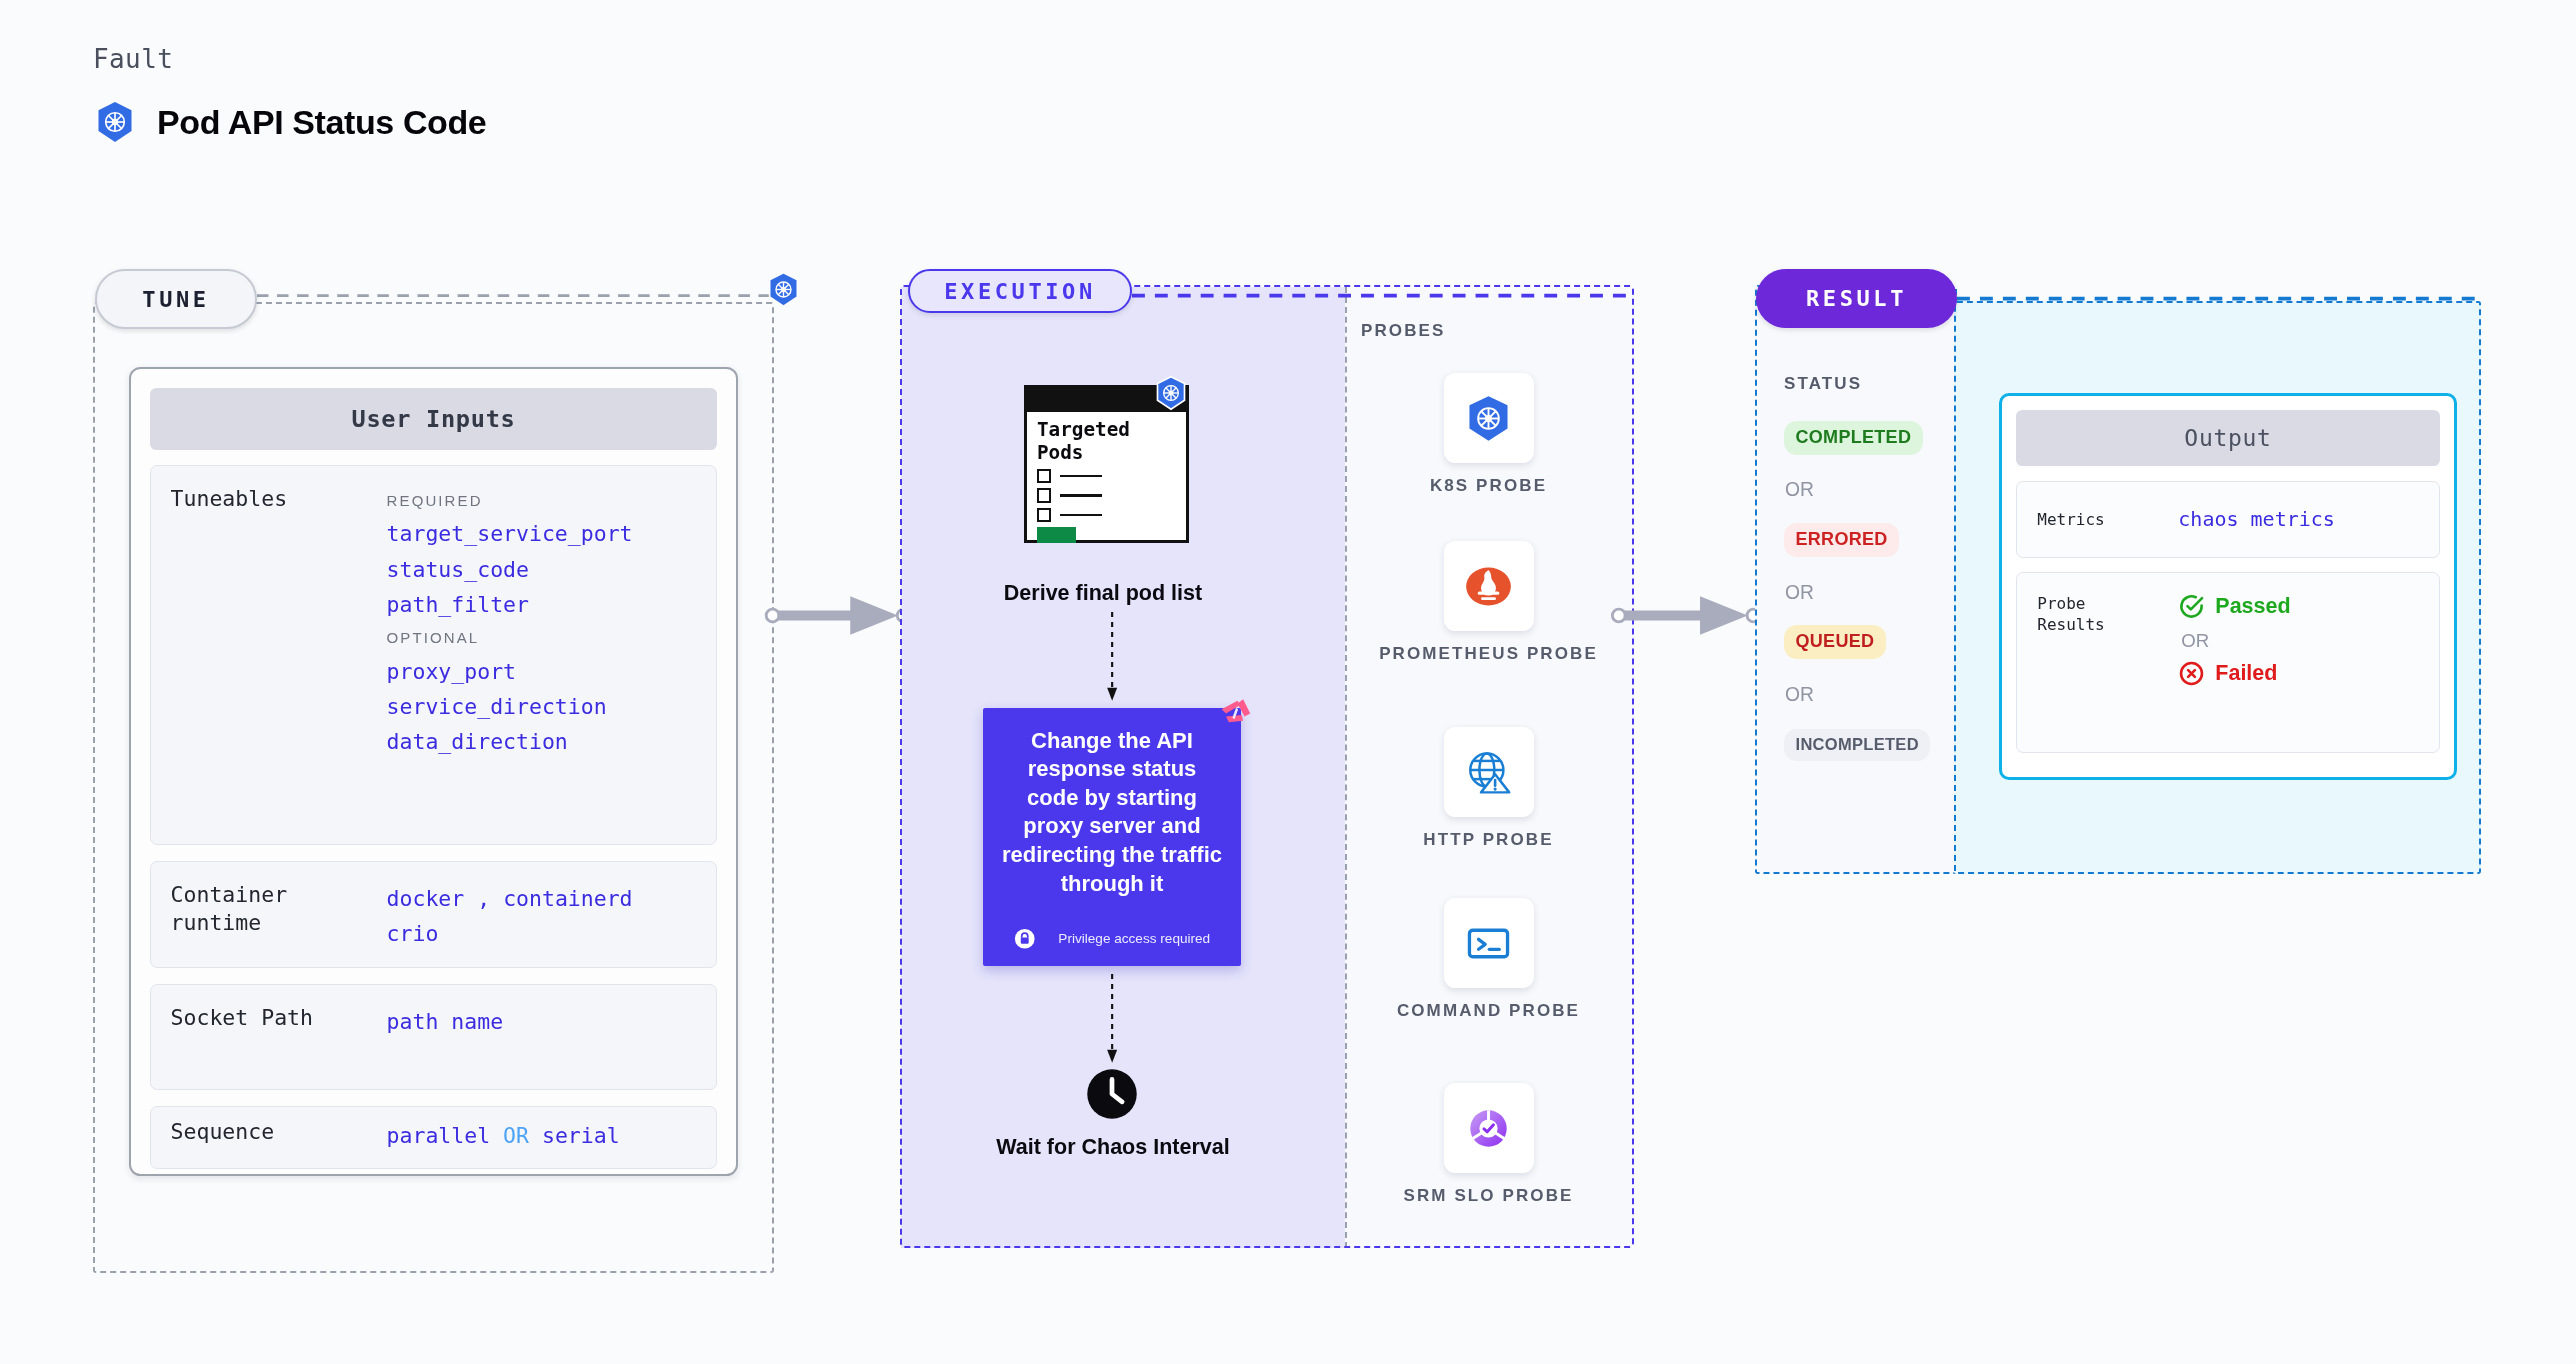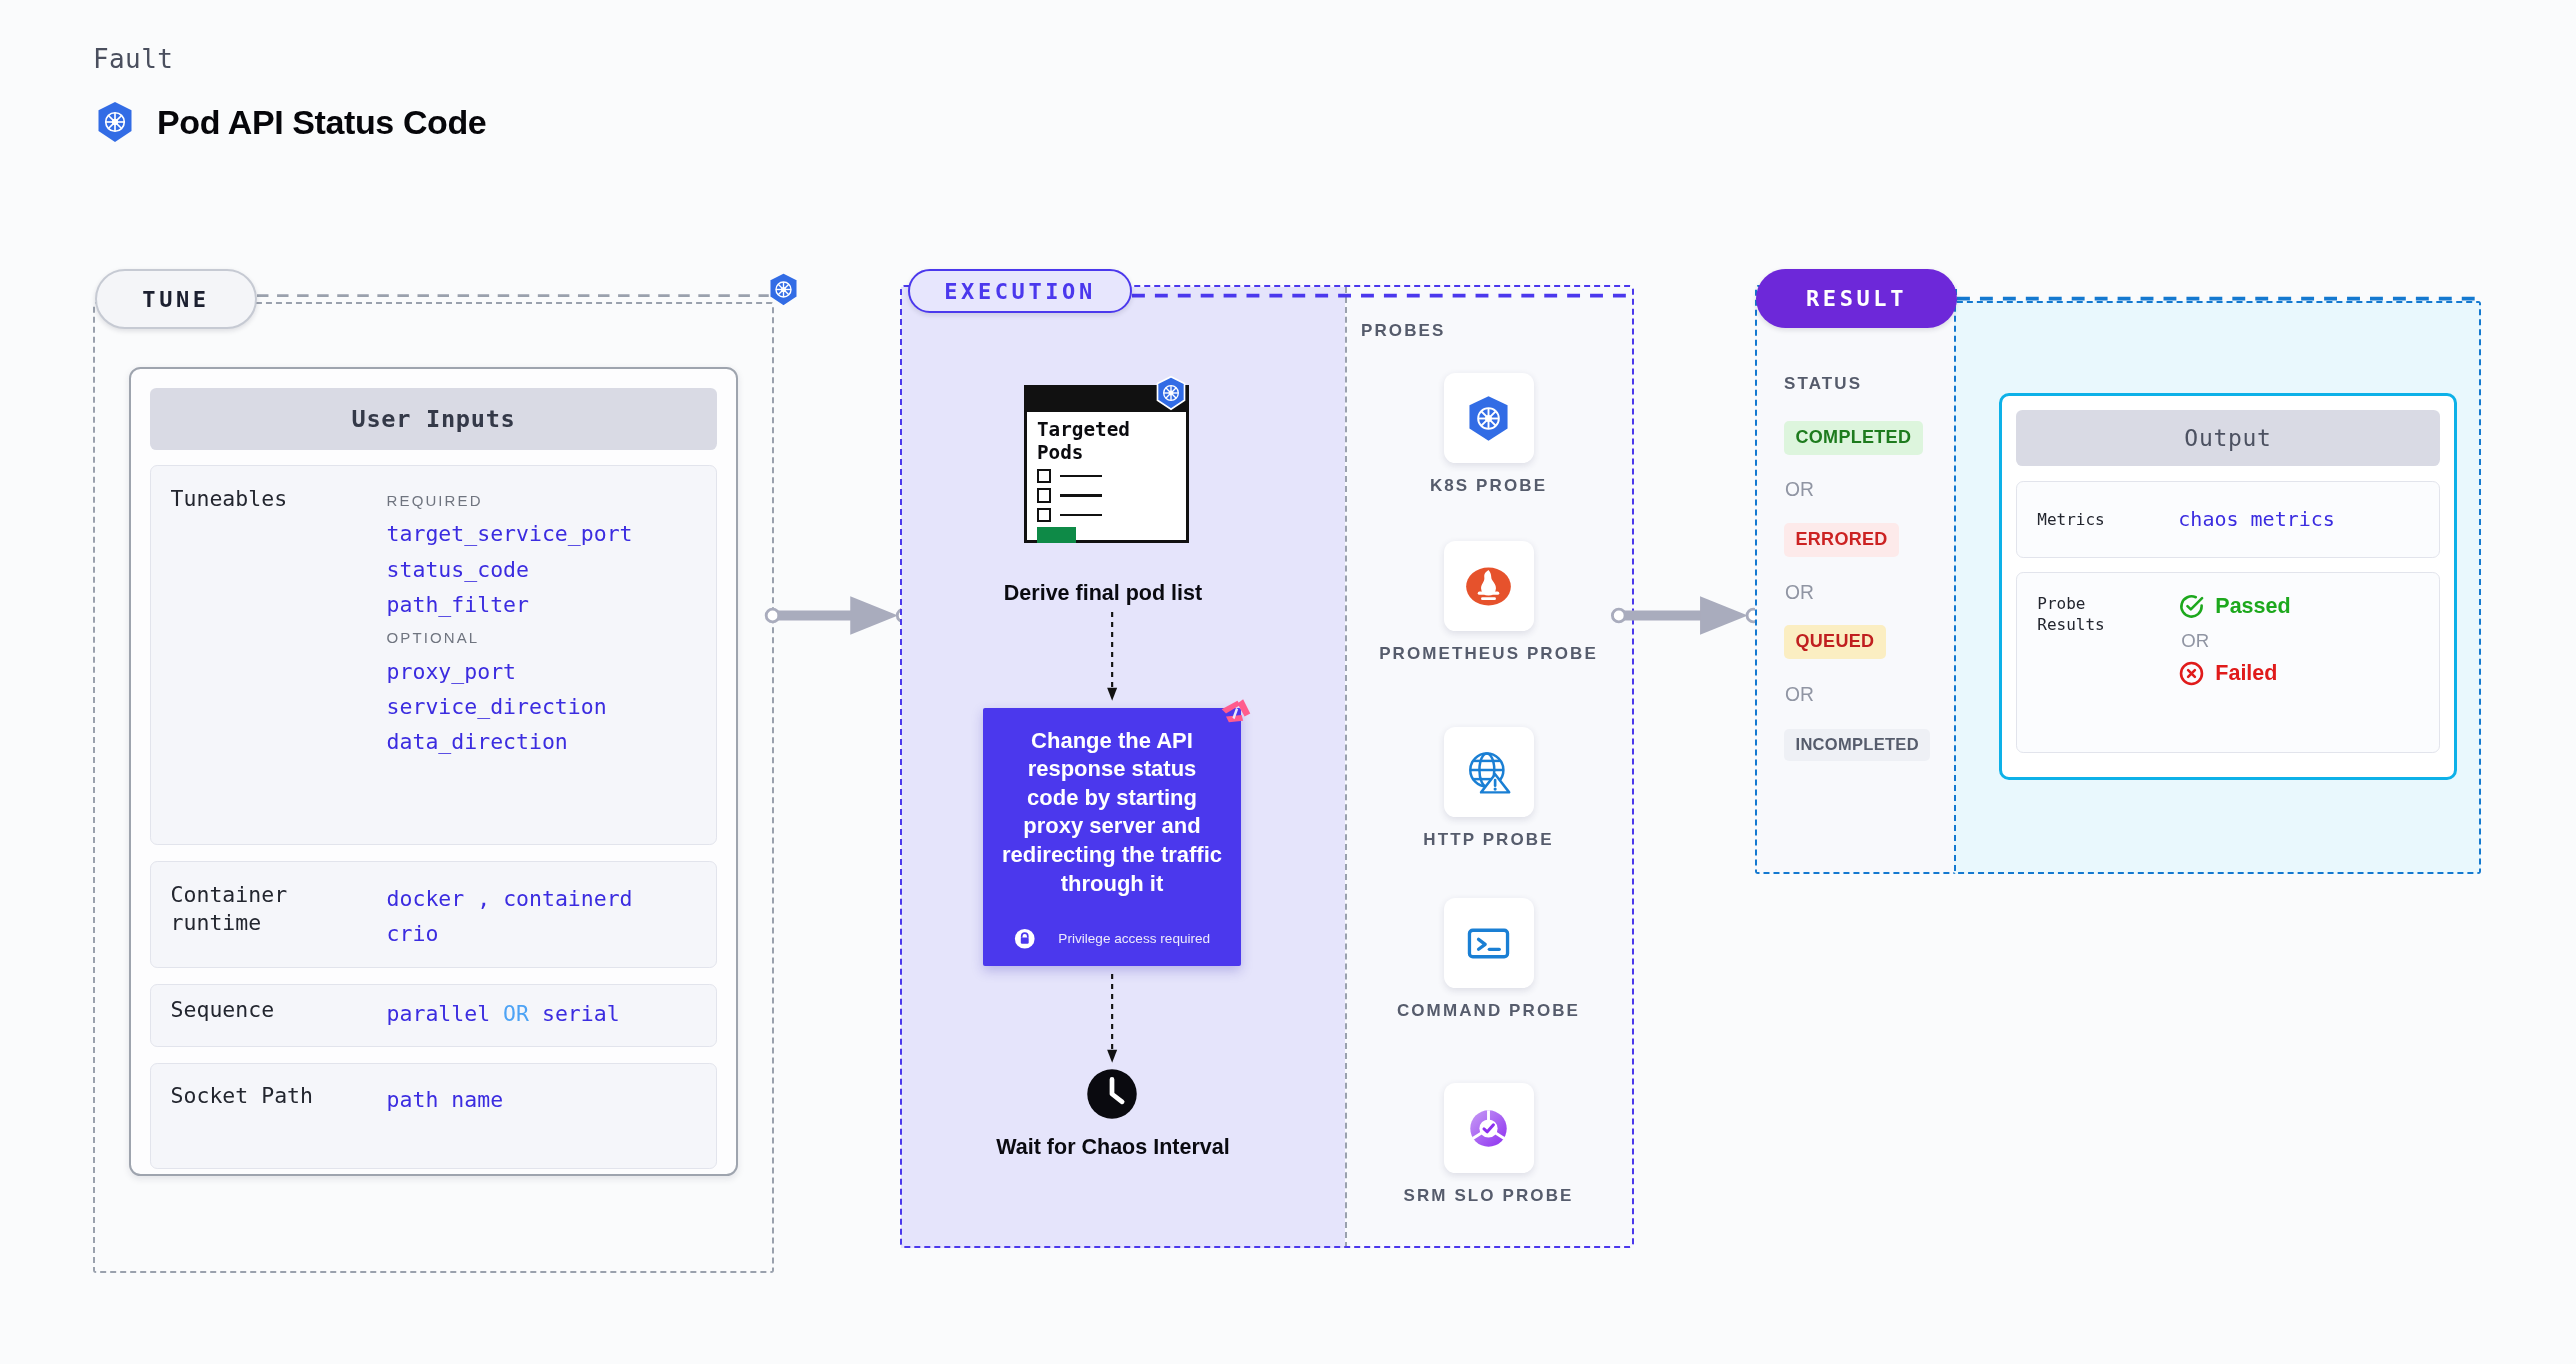--- a/index.html
+++ b/index.html
@@ -123,21 +123,21 @@
   }
   #result-right-box {
     left: 1954px; top: 301px; width: 527px; height: 573px;
     border: 2.9px dashed #1479d0; border-radius: 2.9px; background: #e9f8fd;
   }
   #status-title {
     position: absolute; left: 1784px; top: 374px;
     font-size: 17px; font-weight: 700; color: #555b6b; letter-spacing: 2.1px;
   }
   .status-badge {
-    position: absolute; left: 1784px; border-radius: 5px; padding: 6.4px 11.5px;
+    position: absolute; left: 1784px; border-radius: 13px; padding: 6.4px 11.5px;
     font-size: 18px; font-weight: 700; letter-spacing: 0.3px;
   }
   .or-text { position: absolute; left: 1785px; font-size: 19.3px; color: #9095a3; }
 
   #output-card {
     position: absolute; left: 1999px; top: 393px; width: 458px; height: 387px;
     background: #fff; border: 3.6px solid #0db1e8; border-radius: 10px;
   }
   #output-card .card-head { margin: 14.3px 14.3px 0 14.3px; height: 56px; font-size: 23px; color: #4c5161; font-weight: 400; }
   #output-card .row-box { margin: 14.3px 14.3px 0 14.3px; background: #fbfcfe; }
@@ -226,35 +226,35 @@
     <div class="row-vals">
       <div class="val">
         <span>docker</span>
         <span class="sep">,</span>
         <span>containerd</span>
       </div>
       <div class="val">crio</div>
     </div>
   </div>
 
+  <div class="row-box" style="height:106px;">
+    <div class="row-label">Socket Path</div>
+    <div class="row-vals">
+      <div class="val">path name</div>
+    </div>
+  </div>
+
   <div class="row-box" style="height:63px; padding:11.5px 0;">
     <div class="row-label">Sequence</div>
     <div class="row-vals">
       <div class="val">
         <span>parallel</span>
         <span class="or-inline">OR</span>
         <span>serial</span>
       </div>
-    </div>
-  </div>
-
-  <div class="row-box" style="height:106px;">
-    <div class="row-label">Socket Path</div>
-    <div class="row-vals">
-      <div class="val">path name</div>
     </div>
   </div>
 </div>
 
 <div class="arrow-wrap" style="left:766px; top:587px;">
   <svg width="150" height="57" viewBox="0 0 210 80">
     <circle cx="9" cy="40" r="9" fill="#fff" stroke="#a9acbd" stroke-width="4"></circle>
     <line x1="16" y1="40" x2="145" y2="40" stroke="#a9acbd" stroke-width="14"></line>
     <polygon points="118,13 185,40 118,67" fill="#a9acbd"></polygon>
     <circle cx="193" cy="40" r="9" fill="#fff" stroke="#a9acbd" stroke-width="4"></circle>

